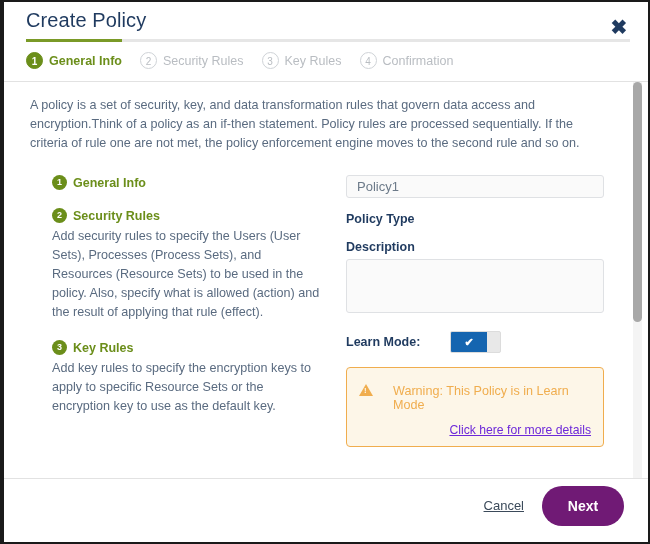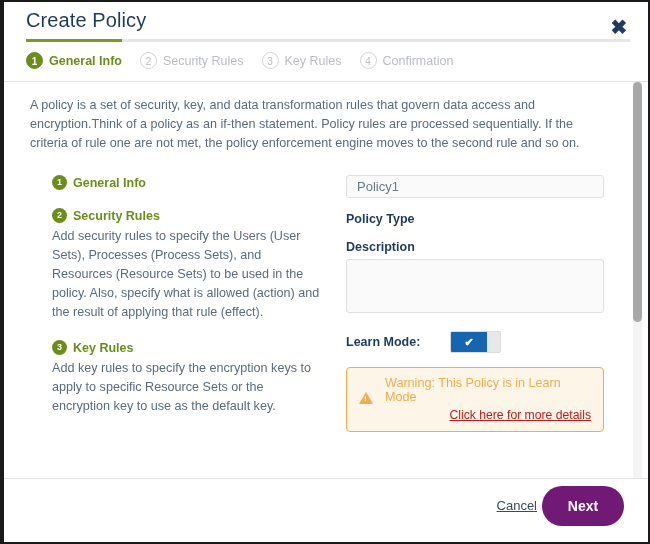--- a/index.html
+++ b/index.html
@@ -245,22 +245,23 @@
   
   .warning {
     border: 1px solid #f0ad4e;
     background: #fdf6e8;
     border-radius: 4px;
     padding: 8px 12px 9px 12px;
     margin-bottom: 13px;
   }
   .warn-line {
     display: flex;
-    align-items: flex-end;
-    gap: 12px;
+    align-items: flex-start;
+    gap: 20px;
+    margin-top: 8px;
   }
   .warn-tri {
     width: 0; height: 0;
     border-left: 7px solid transparent;
     border-right: 7px solid transparent;
     border-bottom: 12px solid #f0ad4e;
     position: relative;
     flex: 0 0 auto;
   }
   .warn-tri::after {
@@ -274,24 +275,24 @@
     line-height: 9px;
   }
   .warn-text {
     font-size: 12.6px;
     color: #f0ad4e;
   }
   .warn-link {
     display: block;
     text-align: right;
     font-size: 12.2px;
-    color: #b91c1c;
+    color: #6d28d9;
     text-decoration: underline;
     cursor: pointer;
-    margin-top: 4px;
+    margin-top: 11px;
   }
 
   
   .scrollbar {
     position: absolute;
     right: 6px;
     top: 0;
     width: 9px;
     height: 396px;
   }
@@ -316,21 +317,21 @@
   .footer-sep {
     height: 1px;
     background: #e2e2e2;
     width: 100%;
   }
   .footer {
     height: 53px;
     display: flex;
     align-items: center;
     justify-content: flex-end;
-    gap: 5px;
+    gap: 18px;
     padding-right: 24px;
   }
   .cancel-link {
     font-size: 13px;
     color: #3b4a5a;
     text-decoration: underline;
     cursor: pointer;
   }
   .next-btn {
     background: #701a75;

